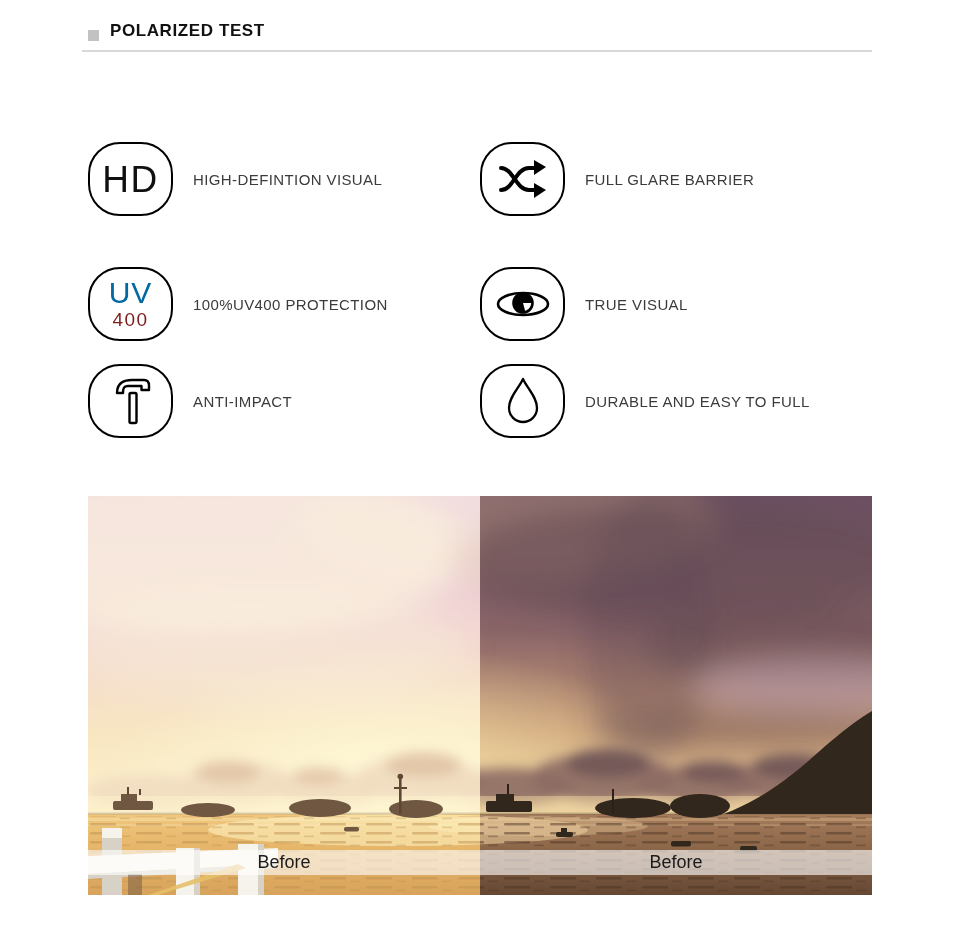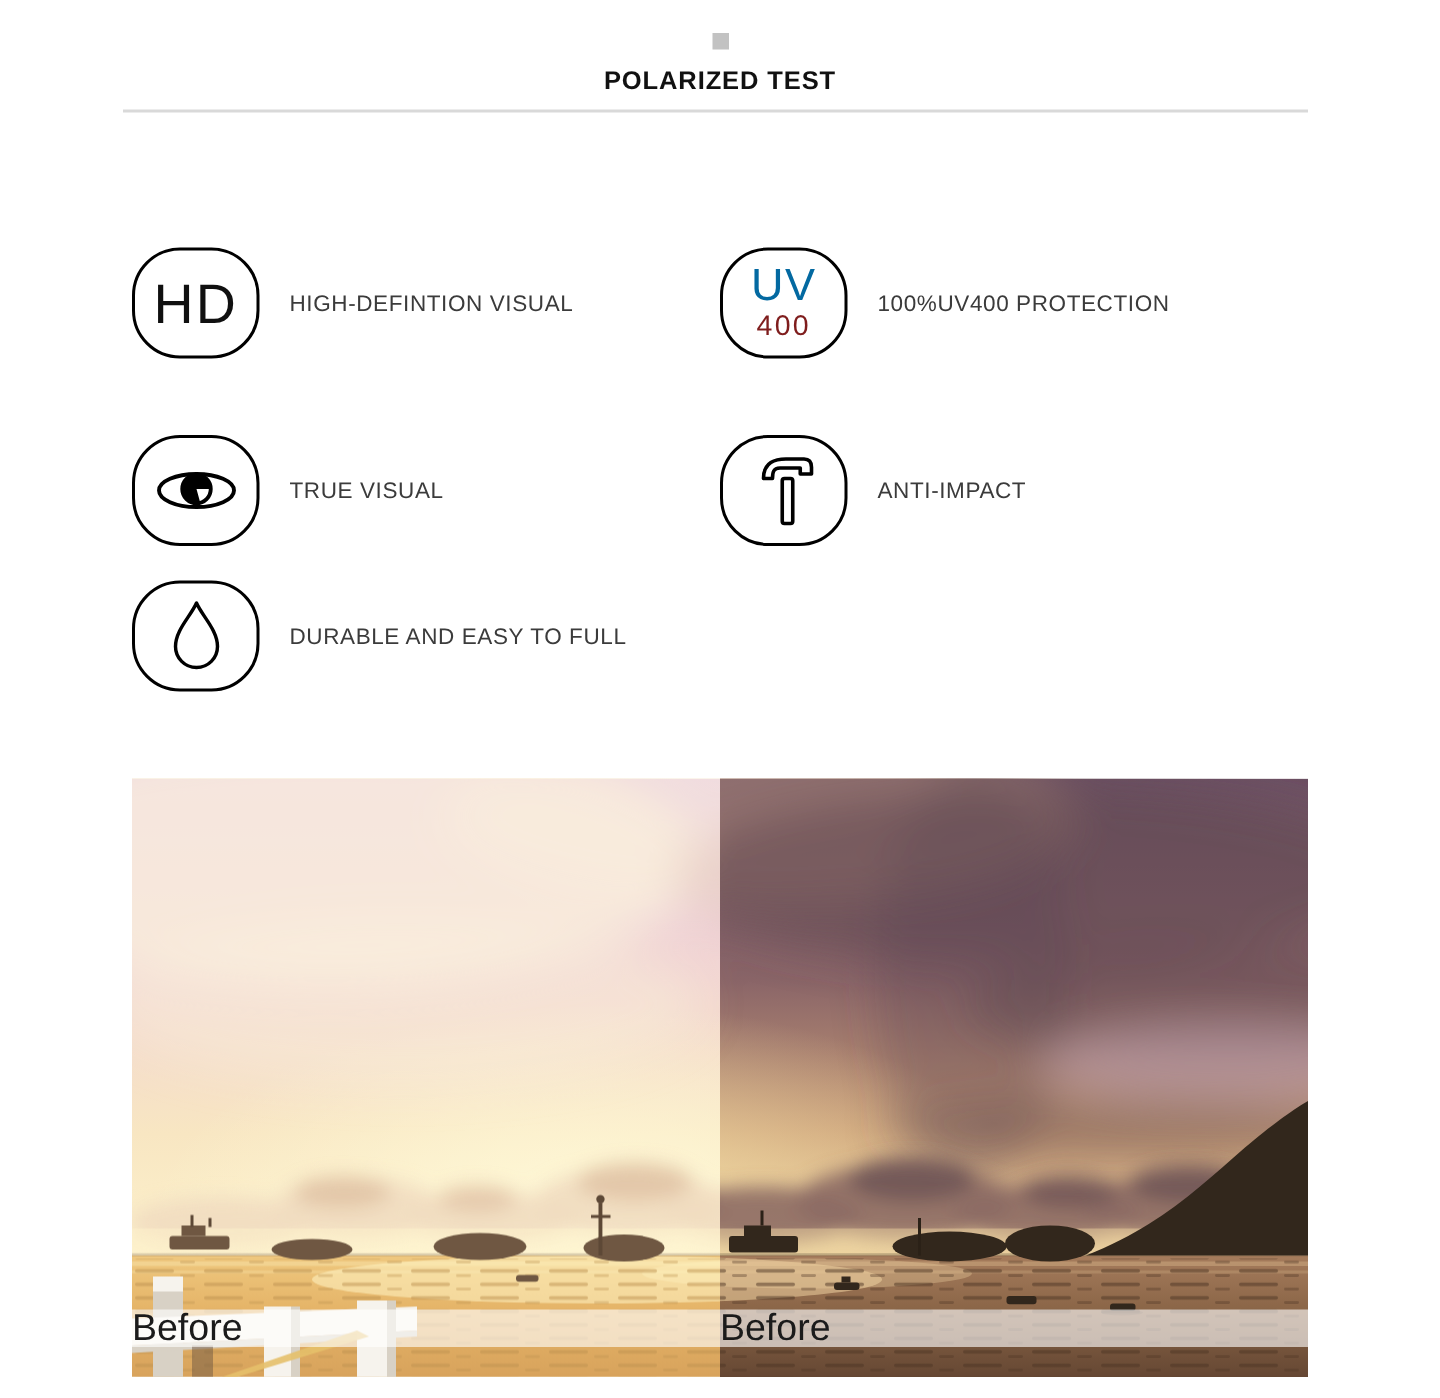--- a/index.html
+++ b/index.html
@@ -3,21 +3,21 @@
 <meta charset="utf-8">
 <style>
   html,body{margin:0;padding:0;}
   body{
     width:960px;height:932px;background:#ffffff;position:relative;overflow:hidden;
     font-family:"Liberation Sans", sans-serif;
   }
   .page{position:absolute;left:0;top:0;width:960px;height:932px;}
 
   
-  .header{display:flex;align-items:center;gap:11px;padding:21px 88px 0 88px;flex-direction:column;}
+  .header{display:flex;align-items:flex-end;gap:11px;padding:21px 40px 0 88px;}
   .bullet{width:11px;height:11px;background:#c2c2c2;flex:0 0 auto;margin-top:1px;}
   .title{font-size:17px;font-weight:bold;color:#111;letter-spacing:0.6px;margin:0;}
   .rule{border:none;border-top:2px solid #d9d9d9;margin:9px 88px 0 82px;}
 
   
   .features{
     margin:62px 88px 0 88px;
     display:grid;grid-template-columns:392px 392px;grid-template-rows:130px 120px 74px;
   }
   .feature{display:flex;align-items:center;}
@@ -38,21 +38,21 @@
   .half-after{left:392px;}
   .scene{position:absolute;top:0;width:784px;height:399px;}
   .half-before .scene{left:0;}
   .half-after .scene{left:-392px;}
   .scene svg{display:block;}
   .ba-band{
     position:absolute;left:0;top:354px;width:784px;height:25px;
     display:flex;align-items:center;
   }
   .ba-label{
-    flex:0 0 392px;text-align:left;font-size:25px;line-height:25px;
+    flex:0 0 392px;text-align:center;font-size:18px;line-height:25px;
   }
 </style>
 </head>
 <body>
 
 <div class="page">
 
   <div class="header">
     <span class="bullet" style="background: rgb(194, 194, 194);"></span>
     <h1 class="title">POLARIZED TEST</h1>
@@ -61,20 +61,31 @@
 
   <div class="features">
 
     <div class="feature">
       <div class="icon-box">
         <span class="hd-text">HD</span>
       </div>
       <div class="feature-label">HIGH-DEFINTION VISUAL</div>
     </div>
 
+    <div class="feature">
+      <div class="icon-box">
+        <svg width="54" height="46" viewBox="0 0 54 46">
+          <path d="M5 34 C17 34 20 12 33 12 L41 12" fill="none" stroke="#000" stroke-width="4" stroke-linecap="round"></path>
+          <path d="M5 12 C17 12 20 34 33 34 L41 34" fill="none" stroke="#000" stroke-width="4" stroke-linecap="round"></path>
+          <polygon points="38,4 50,11 38,19" fill="#000"></polygon>
+          <polygon points="38,27 50,34 38,42" fill="#000"></polygon>
+        </svg>
+      </div>
+      <div class="feature-label">FULL GLARE BARRIER</div>
+    </div>
 
     <div class="feature">
       <div class="icon-box">
         <span class="uv-text">UV</span>
         <span class="uv-sub">400</span>
       </div>
       <div class="feature-label">100%UV400 PROTECTION</div>
     </div>
 
     <div class="feature">

